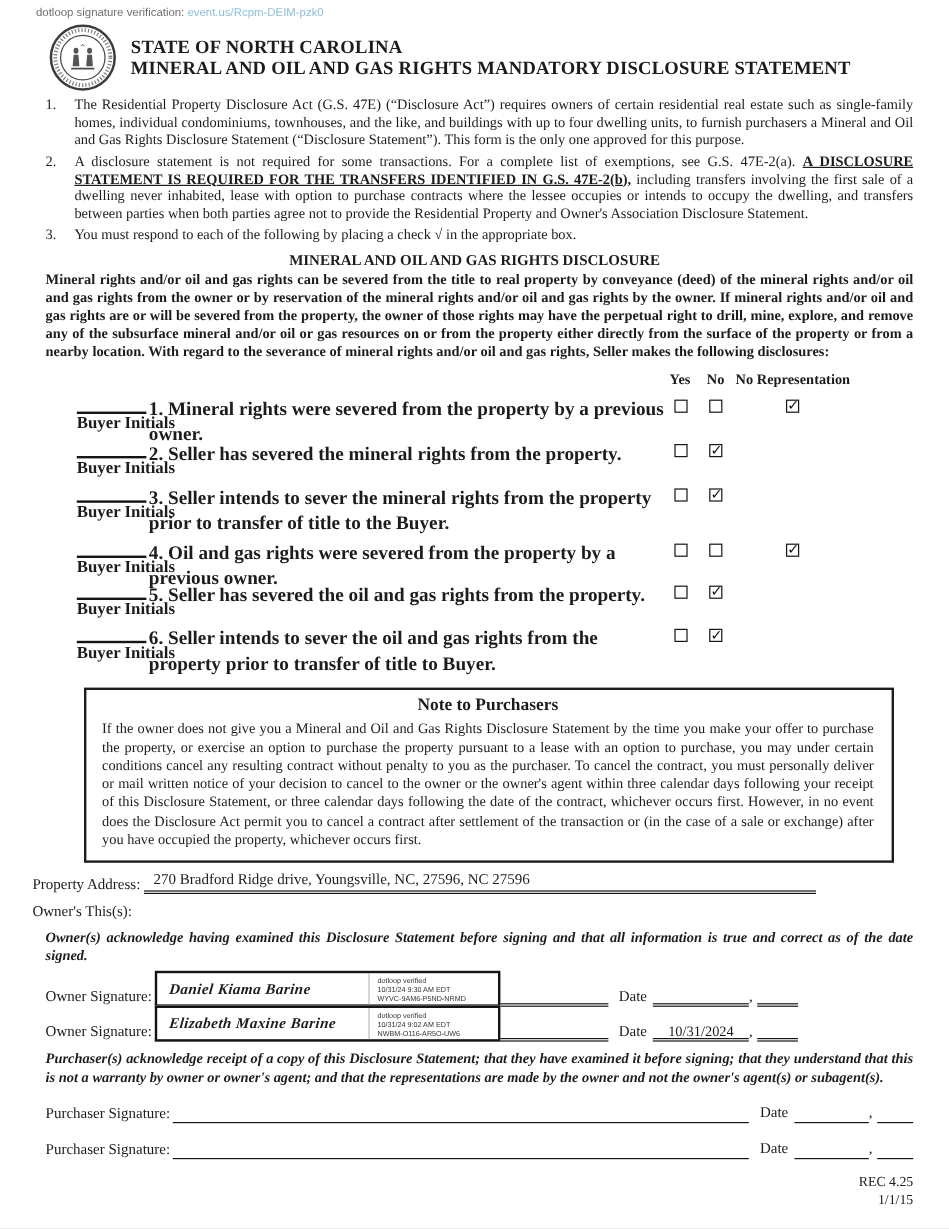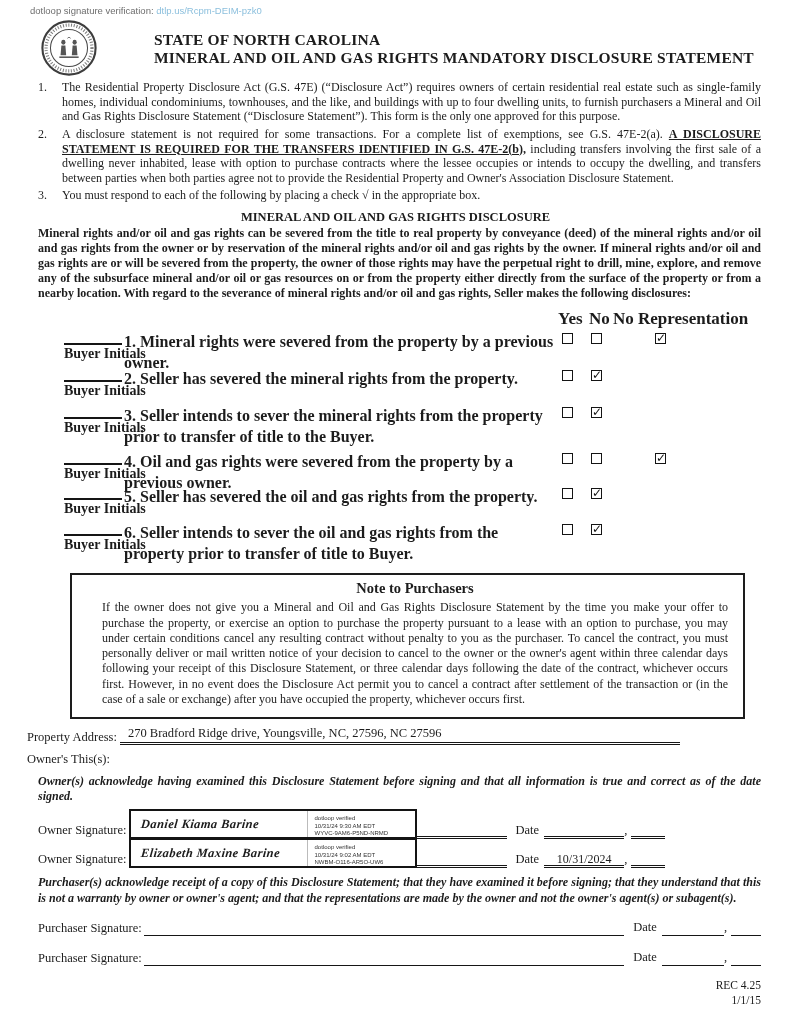--- a/index.html
+++ b/index.html
@@ -8,46 +8,46 @@
   .page {
     position:relative; width:791px; height:1024px; margin:0 auto;
     background:#fff; color:var(--ink);
     font-family:"Liberation Serif","DejaVu Serif",serif;
     overflow:hidden;
   }
   
   .verify-bar { padding:5px 0 0 30px; font-family:"Liberation Sans","DejaVu Sans",sans-serif; font-size:9.5px; color:#6e6e6e; }
   .verify-link { color:var(--link-color); text-decoration:none; }
   
-  .header-row { display:flex; align-items:center; margin:3px 0 0 40px;gap:45px; }
+  .header-row { display:flex; align-items:center; margin:3px 0 0 40px; }
   .seal { width:58px; height:58px; flex:none; }
   .titles { margin-left:11px; padding-top:2px; }
   .title-line { font-weight:bold; font-size:15.5px; line-height:1.15; letter-spacing:.2px; }
   .instructions-heading { text-align:center; font-weight:bold; font-size:12.5px; margin-top:7px; }
   
   .instr-item { display:flex; margin:3px 30px 0 38px; font-size:12px; line-height:1.22; }
   .instr-num { width:24px; flex:none; }
   .instr-text { flex:1; text-align:justify; }
   .u-bold { font-weight:bold; text-decoration:underline; }
   
   .disc-heading { text-align:center; font-weight:bold; font-size:12.5px; margin-top:7px; }
   .disc-intro { margin:1px 30px 0 38px; font-weight:bold; font-size:12px; line-height:1.24; text-align:justify; }
-  .cols-header { position:relative; height:15px; margin-top:9px; font-weight:bold; font-size:17px; }
+  .cols-header { position:relative; height:15px; margin-top:9px; font-weight:bold; font-size:12px; }
   .col-yes { position:absolute; left:558px; }
   .col-no  { position:absolute; left:589px; }
   .col-norep { position:absolute; left:613px; }
   .d-rows { position:relative; height:233px; margin-top:6px; }
   .d-row { position:absolute; left:0; right:0; }
   .initials { position:absolute; left:64px; top:11px; width:58px; border-top:2px solid #151515; font-size:14px; font-weight:700; text-align:right; padding-top:1px; white-space:nowrap; }
   .d-text { position:absolute; left:124px; width:430px; font-weight:bold; font-size:16px; line-height:1.28; }
   .cb { position:absolute; top:1px; width:11px; height:11px; border:1.6px solid #141414; background:#fff; }
   .cb-yes { left:562px; } .cb-no { left:591px; } .cb-norep { left:655px; }
   .cb.checked::after { content:"✓"; position:absolute; left:0px; top:-3px; font-size:12px; font-weight:bold; font-family:"DejaVu Sans",sans-serif; color:#111; }
   
-  .note-box { margin:10px 46px 0 70px; border:2px solid #1d1d1d; padding:3px 15px 10px 30px; }
+  .note-box { margin:10px 46px 0 70px; border:2px solid #1d1d1d; padding:3px 15px 10px 13px; }
   .note-heading { text-align:center; font-weight:bold; font-size:14.5px; margin:2px 0 3px 0; }
   .note-body { font-size:12px; line-height:1.27; text-align:justify; }
   
   .field-row { display:flex; align-items:flex-end; margin:7px 0 0 27px; }
   .field-label { font-size:12.5px; white-space:nowrap; }
   .field-line { border-bottom:3px double #161616; font-size:12.5px; padding:0 0 0 8px; margin-left:3px; line-height:1.25; }
   .addr-line { width:560px; }
   .name-line { width:565px; }
   .ack { margin:7px 30px 0 38px; font-style:italic; font-weight:600; font-size:12px; line-height:1.28; text-align:justify; }
   
@@ -69,21 +69,21 @@
   
   .footer { margin:12px 30px 0 0; text-align:right; font-size:11.5px; line-height:1.3; }
 </style>
 </head>
 <body>
 
 <div class="page">
 
   <div class="verify-bar">
     <span>dotloop signature verification:</span>
-    <a class="verify-link" href="#">dtlp.us/Rcpm-DEIM-pzk0</a>
+    <a class="verify-link" href="#">event.us/Rcpm-DEIM-pzk0</a>
   </div>
 
   <div class="header-row">
     <svg class="seal" viewBox="0 0 72 72">
       <circle cx="36" cy="36" r="33" fill="none" stroke="#3d3d3d" stroke-width="2.6"></circle>
       <circle cx="36" cy="36" r="28.5" fill="none" stroke="#555" stroke-dasharray="1.3 2.1" stroke-width="4" opacity="0.75"></circle>
       <circle cx="36" cy="36" r="23" fill="none" stroke="#4a4a4a" stroke-width="1.3"></circle>
       <ellipse cx="29" cy="29" rx="2.6" ry="3.1" fill="#555"></ellipse>
       <path d="M26.5 33 L31.5 33 L32.5 45 L25.5 45 Z" fill="#555"></path>
       <ellipse cx="43" cy="29" rx="2.6" ry="3.1" fill="#555"></ellipse>

